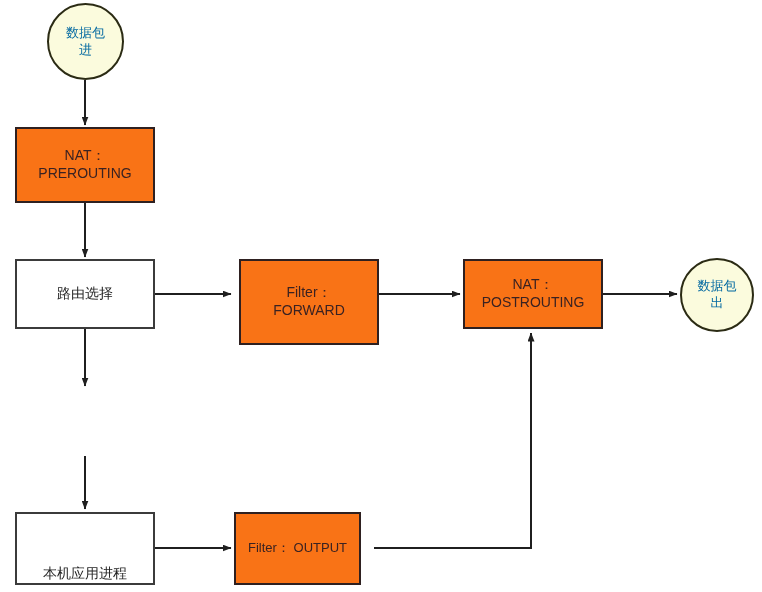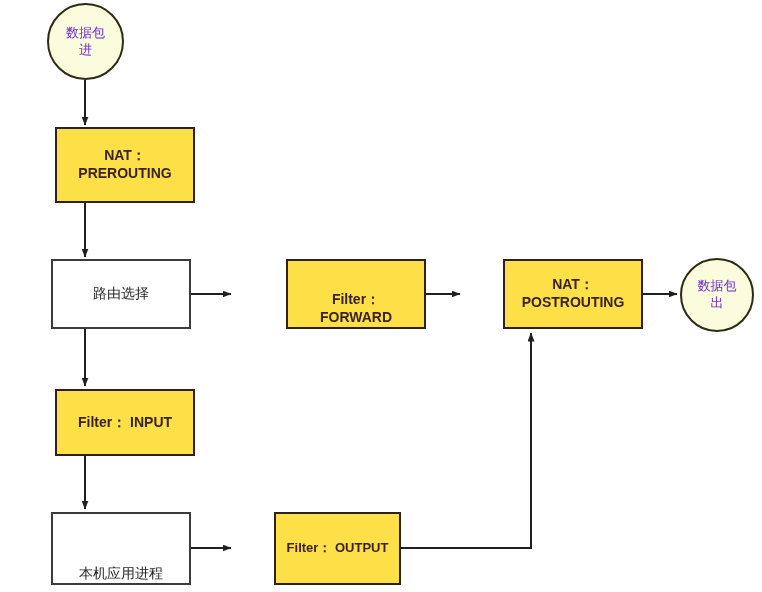--- a/index.html
+++ b/index.html
@@ -35,38 +35,36 @@
     display: flex;
     align-items: center;
     justify-content: center;
     text-align: center;
     line-height: 1.28;
   }
   .node-box {
     border: 2px solid #2b1f1f;
   }
   .node-box.fill-pink {
-    background: #fde047;
+    background: #f97316;
     border-color: #2e2020;
     color: #3a2222;
-    font-weight: bold;
-    margin-left: 40px;
+    font-weight: normal;
   }
   .node-box.fill-white {
     background: #ffffff;
     border-color: #3b3b3b;
     color: #1f1f1f;
     font-weight: normal;
-    margin-left: 36px;
   }
   .node-circle {
     border-radius: 50%;
     background: #fbfbdd;
     border: 2px solid #2b2b14;
-    color: #6d28d9;
+    color: #0369a1;
     font-weight: normal;
   }
   .node-label {
     display: block;
     white-space: pre-line;
     padding: 0 4px;
   }
   .fs-14 { font-size: 14px; }
   .fs-13 { font-size: 13px; }
 </style>
@@ -108,38 +106,35 @@
 
   <div class="node node-box fill-pink" style="left:15px; top:127px; width:140px; height:76px;">
     <span class="node-label fs-14">NAT：
 PREROUTING</span>
   </div>
 
   <div class="node node-box fill-white" style="left:15px; top:259px; width:140px; height:70px;">
     <span class="node-label fs-14">路由选择</span>
   </div>
 
-  <div class="node node-box fill-pink" style="left:246px; top:259px; width:140px; height:70px;align-items:flex-end;">
+  <div class="node node-box fill-pink" style="left:239px; top:259px; width:140px; height:86px;">
     <span class="node-label fs-14">Filter：
 FORWARD</span>
   </div>
 
   <div class="node node-box fill-pink" style="left:463px; top:259px; width:140px; height:70px;">
     <span class="node-label fs-14">NAT：
 POSTROUTING</span>
   </div>
 
   <div class="node node-circle" style="left:680px; top:258px; width:74px; height:74px;">
     <span class="node-label fs-13">数据包
 出</span>
   </div>
 
-  <div class="node node-box fill-pink" style="left:15px; top:389px; width:140px; height:67px;">
-    <span class="node-label fs-14">Filter： INPUT</span>
-  </div>
 
   <div class="node node-box fill-white" style="left:15px; top:512px; width:140px; height:73px;align-items:flex-end;">
     <span class="node-label fs-14">本机应用进程</span>
   </div>
 
   <div class="node node-box fill-pink" style="left:234px; top:512px; width:127px; height:73px;">
     <span class="node-label fs-13">Filter： OUTPUT</span>
   </div>
 
 </div>

